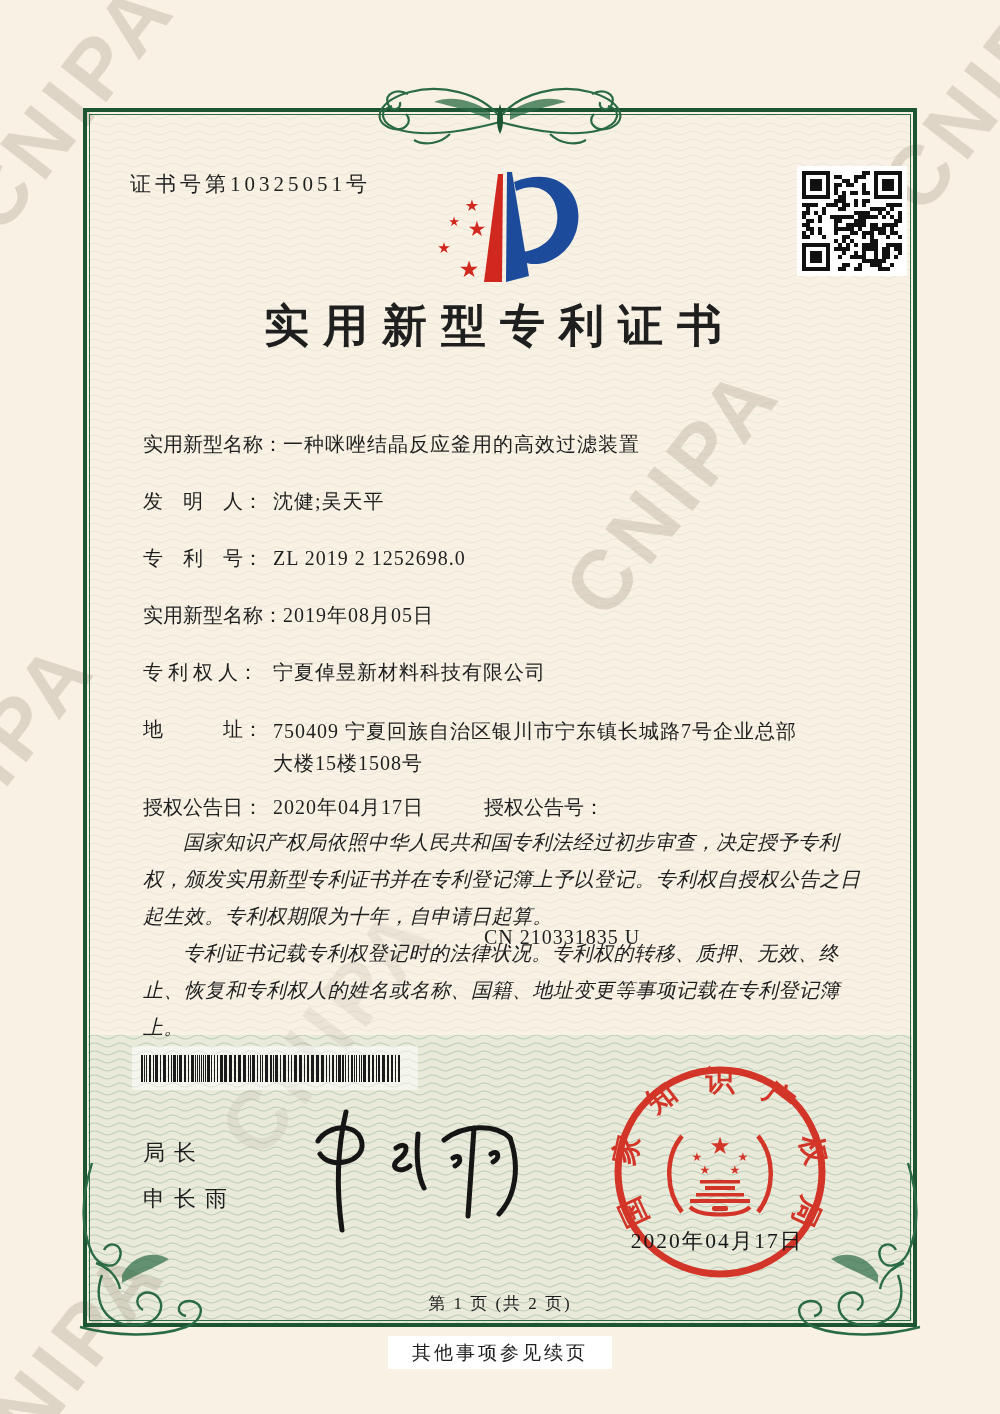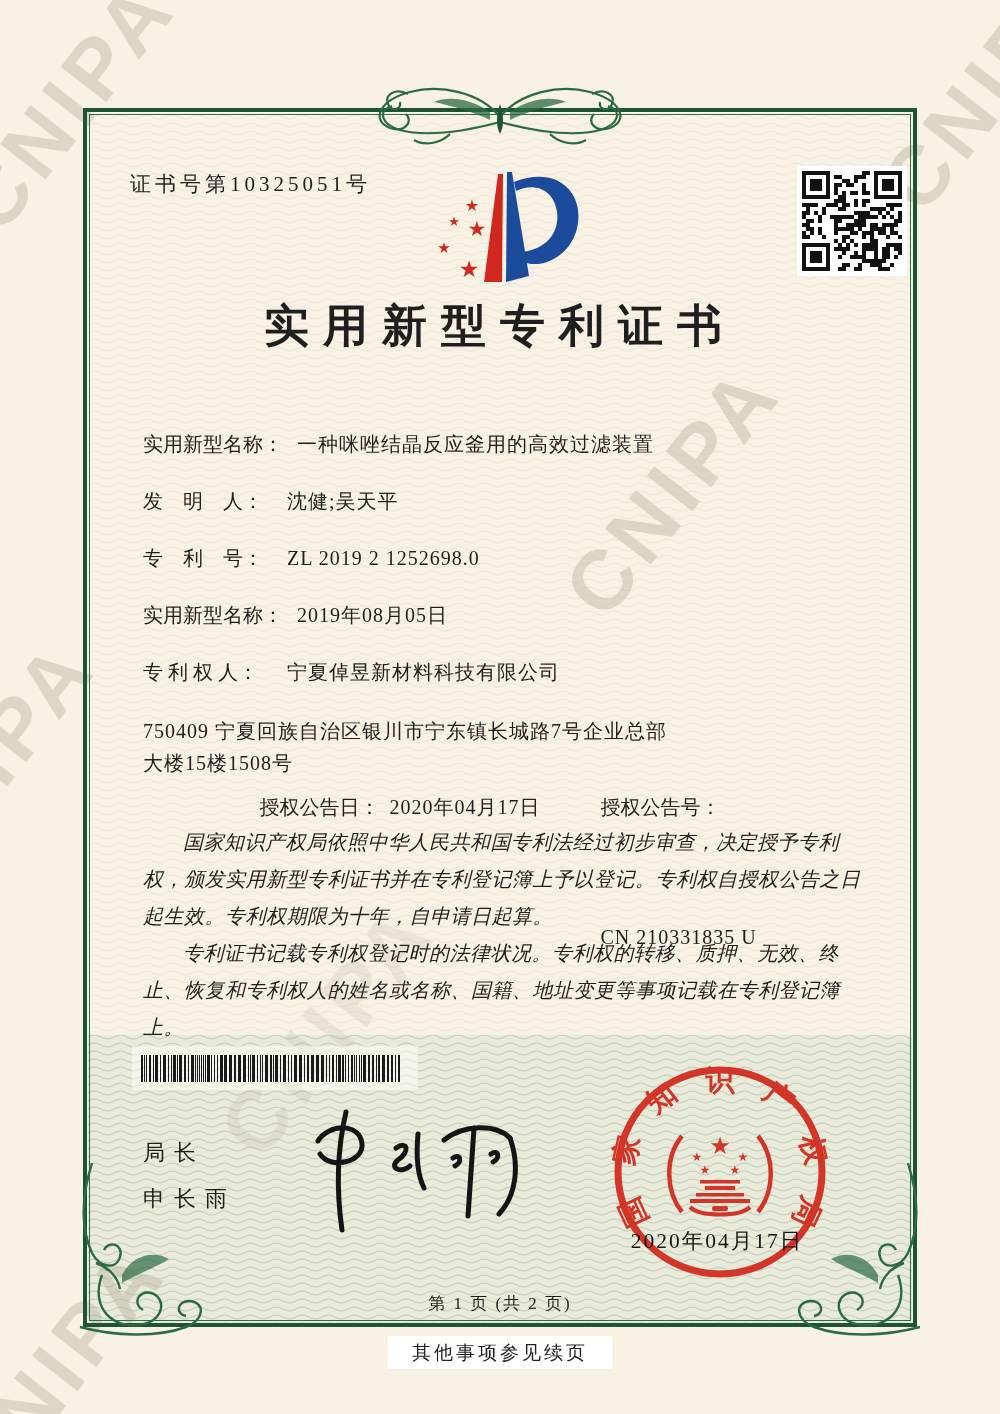--- a/index.html
+++ b/index.html
@@ -17,25 +17,25 @@
   .frame-inner{position:absolute;left:2px;top:2px;right:2px;bottom:2px;border:1px solid #2f6d47;}
   .orn{position:absolute;z-index:4;}
   
   .content{position:absolute;inset:0;z-index:5;}
   .cert-no{position:absolute;left:130px;top:170px;font-size:21px;letter-spacing:4px;}
   .logo{position:absolute;left:410px;top:156px;}
   .qr-patch{position:absolute;left:797px;top:166px;width:110px;height:110px;background:#fff;}
   .title{position:absolute;left:0;top:296px;width:100%;text-align:center;
          font-size:45px;font-weight:bold;letter-spacing:14px;}
   .fields{position:absolute;left:143px;top:430px;width:730px;font-size:20px;}
-  .frow{display:flex;margin-bottom:29px;line-height:28px;gap:14px;}
+  .frow{display:flex;margin-bottom:29px;line-height:28px;}
   .flabel{flex:0 0 130px;white-space:nowrap;}
   .fvalue{white-space:nowrap;letter-spacing:1px;}
   .addr-lines div{line-height:32px;letter-spacing:1px;}
-  .frow-double{display:flex;margin-top:-2px;justify-content:center;}
+  .frow-double{display:flex;margin-top:-2px;}
   .pair{display:flex;line-height:28px;}
   .pair2{margin-left:60px;flex-direction:column;}
   .body-text{position:absolute;left:143px;top:824px;width:722px;font-size:20px;line-height:1.85;font-style:italic;}
   .body-text p{margin:0;text-indent:2em;letter-spacing:.5px;}
   .barcode-patch{position:absolute;left:132px;top:1046px;width:286px;height:44px;background:rgba(255,255,255,.5);}
   .barcode{position:absolute;left:141px;top:1055px;}
   .sig-title{position:absolute;left:143px;top:1138px;font-size:22px;letter-spacing:9px;text-align:right;}
   .sig-name{position:absolute;left:143px;top:1184px;font-size:22px;letter-spacing:9px;}
   .signature{position:absolute;left:268px;top:1096px;}
   .seal{position:absolute;left:595px;top:1048px;z-index:6;}
@@ -357,20 +357,21 @@
       </div>
       <div class="frow">
         <span class="flabel">实用新型名称：</span>
         <span class="fvalue">2019年08月05日</span>
       </div>
       <div class="frow">
         <span class="flabel">专 利 权 人：</span>
         <span class="fvalue">宁夏倬昱新材料科技有限公司</span>
       </div>
       <div class="frow" style="margin-bottom:16px;">
+        <span class="flabel">地　　　址：</span>
         <span class="addr-lines">
           <div>750409 宁夏回族自治区银川市宁东镇长城路7号企业总部</div>
           <div>大楼15楼1508号</div>
         </span>
       </div>
       <div class="frow-double">
         <span class="pair">
           <span class="flabel">授权公告日：</span>
           <span class="fvalue">2020年04月17日</span>
         </span>

